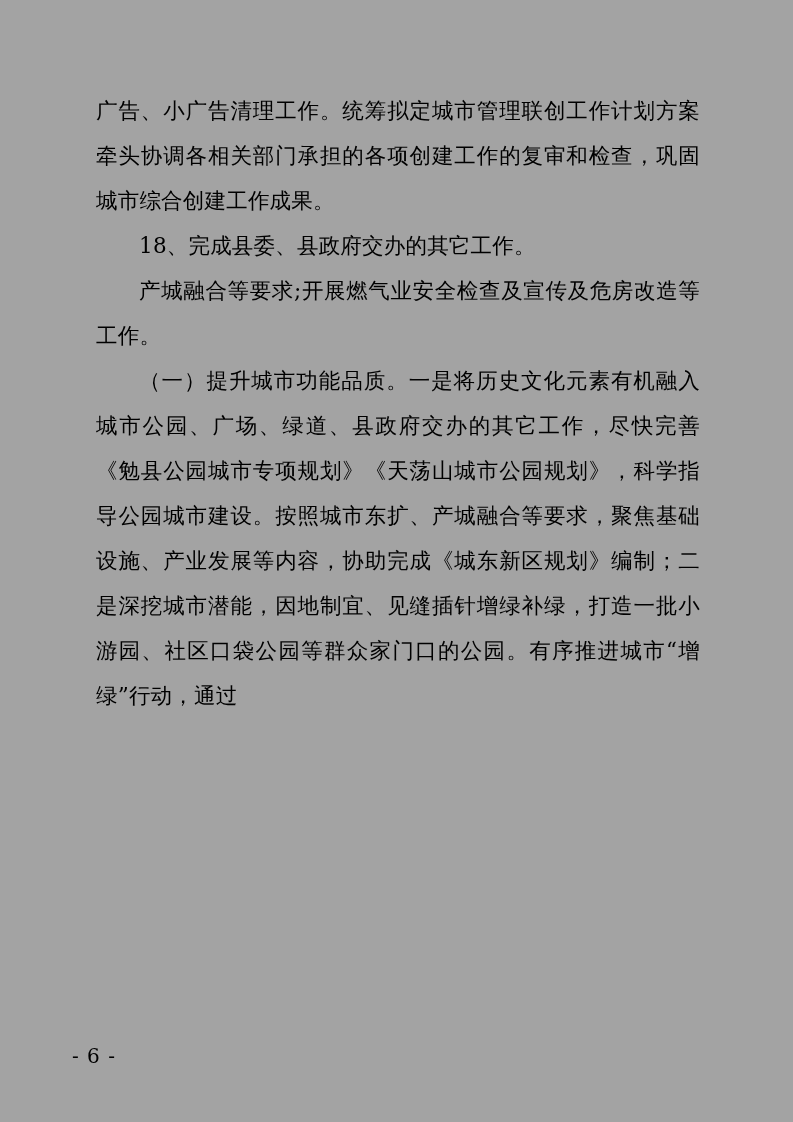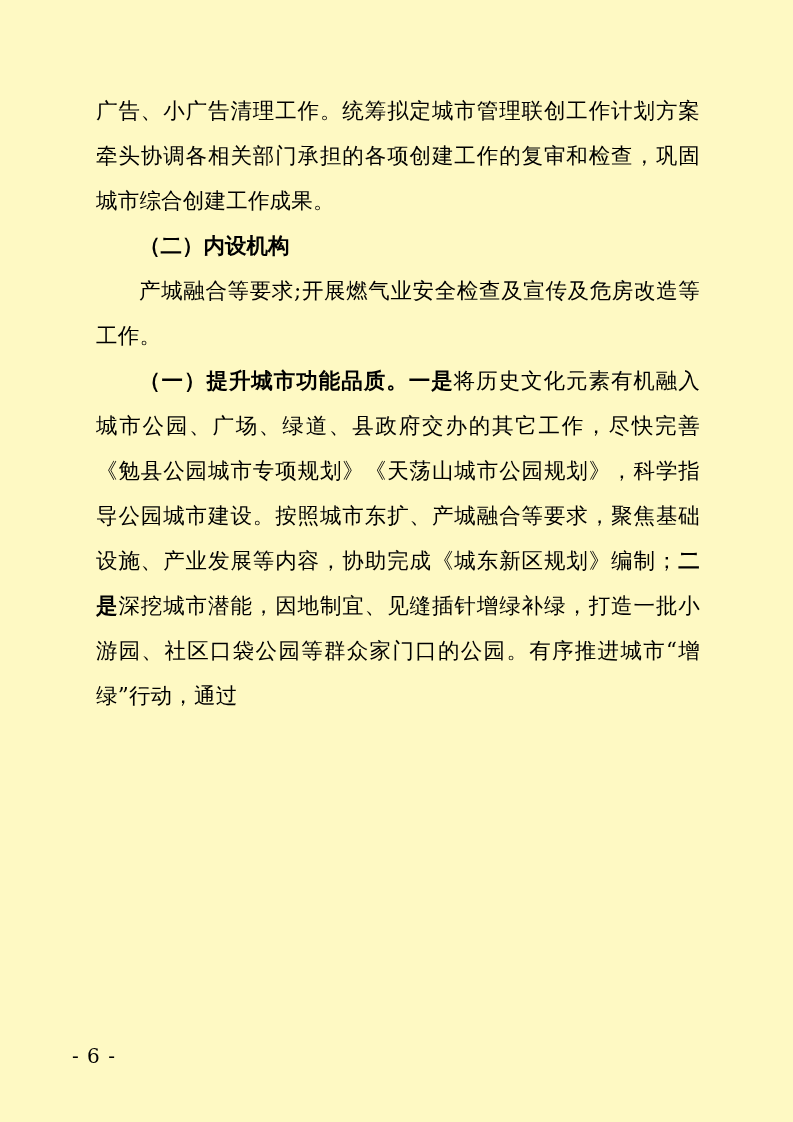--- a/index.html
+++ b/index.html
@@ -8,21 +8,21 @@
     background: #ffffff;
   }
   body {
     font-family: "DejaVu Serif", serif;
     color: #000000;
   }
   .page {
     position: relative;
     width: 793px;
     height: 1122px;
-    background: #fef9c3;
+    background: #a3a3a3;
     box-sizing: border-box;
     overflow: hidden;
   }
   .content {
     position: absolute;
     left: 96px;
     top: 88px;
     width: 604px;
   }
   .para {
@@ -38,43 +38,43 @@
   }
   .heading {
     font-size: 21.5px;
     line-height: 45px;
     margin: 0;
     text-indent: 2em;
     font-weight: bold;
     font-family: "DejaVu Serif", serif;
   }
   .bold {
-    font-weight: bold;
+    font-weight: normal;
   }
   .pagenum {
     position: absolute;
     left: 72px;
     bottom: 54px;
     font-size: 20px;
     font-family: "DejaVu Serif", serif;
     letter-spacing: 1px;
   }
 </style>
 </head>
 <body>
 
 <div class="page">
   <div class="content">
 
     <p class="para">广告、小广告清理工作。统筹拟定城市管理联创工作计划方案牵头协调各相关部门承担的各项创建工作的复审和检查，巩固城市综合创建工作成果。</p>
 
 
 
+    <p class="para indent-2">18、完成县委、县政府交办的其它工作。</p>
 
-    <p class="heading">（二）内设机构</p>
 
 
 
     <p class="para indent-2">产城融合等要求;开展燃气业安全检查及宣传及危房改造等工作。</p>
 
     <p class="para indent-2">
       <span class="bold">（一）提升城市功能品质。</span><span class="bold">一是</span><span>将历史文化元素有机融入城市公园、广场、绿道、县政府交办的其它工作，尽快完善《勉县公园城市专项规划》《天荡山城市公园规划》，科学指导公园城市建设。按照城市东扩、产城融合等要求，聚焦基础设施、产业发展等内容，协助完成《城东新区规划》编制；</span><span class="bold">二是</span><span>深挖城市潜能，因地制宜、见缝插针增绿补绿，打造一批小游园、社区口袋公园等群众家门口的公园。有序推进城市“增绿”行动，通过</span>
     </p>
 
   </div>

